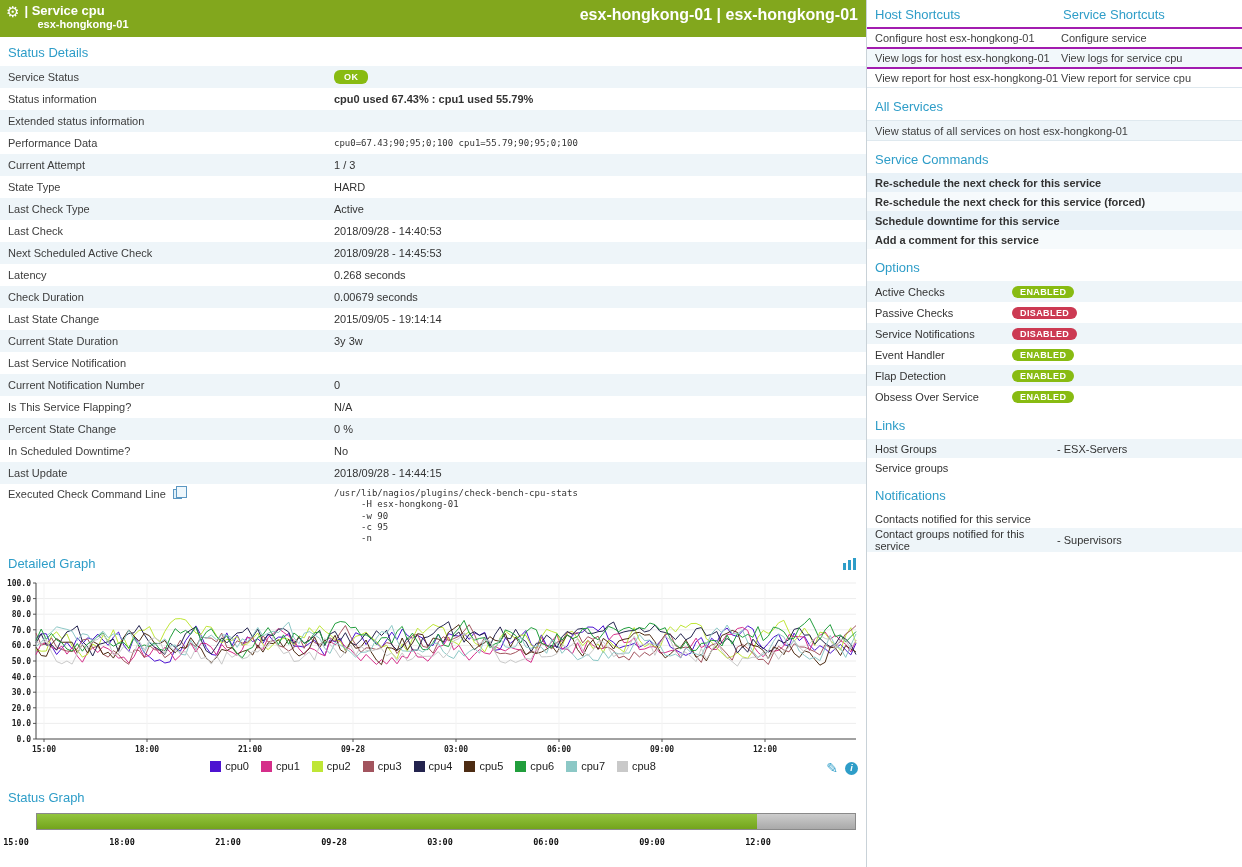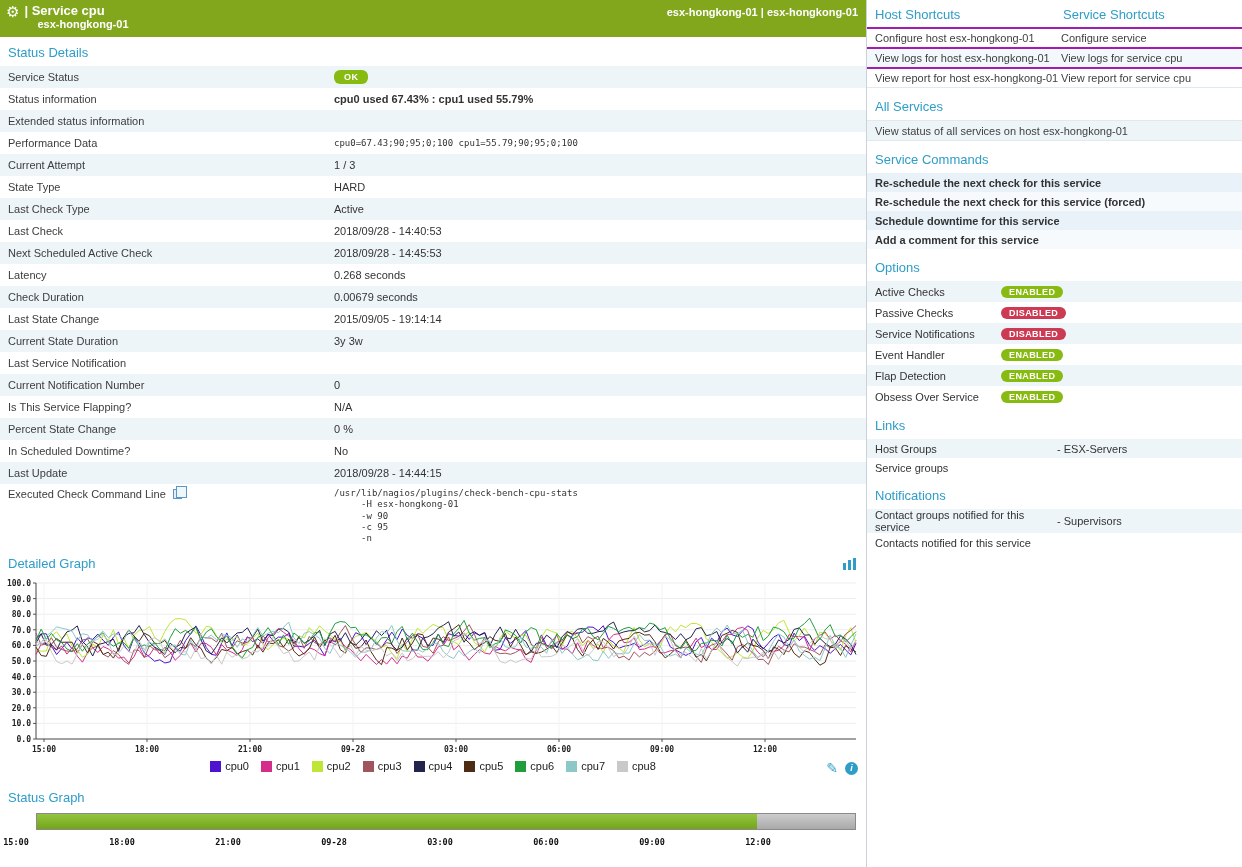--- a/index.html
+++ b/index.html
@@ -8,21 +8,21 @@
 .app{display:flex;width:1242px;height:867px;}
 .left-col{width:866px;flex:0 0 866px;background:#fff;}
 .right-col{flex:1;border-left:1px solid #c9d2d8;background:#fff;}
 
 
 .topbar{height:37px;background:#82a71d;color:#fff;display:flex;justify-content:space-between;padding:3px 8px 0 6px;}
 .topbar-left{display:flex;align-items:flex-start;}
 .gear{font-size:15px;line-height:17px;margin-right:5px;cursor:pointer;}
 .tb-title{font-weight:bold;font-size:13px;line-height:15px;}
 .tb-sub{font-weight:bold;font-size:11px;margin-left:13px;line-height:13px;}
-.tb-right{font-weight:bold;font-size:11px;padding-top:3px;cursor:pointer;}
+.tb-right{font-weight:bold;font-size:16px;padding-top:3px;cursor:pointer;}
 
 .sec-title{color:#2e9dc8;font-size:13px;}
 .left-col > .sec-title{padding:8px 8px 6px 8px;}
 
 
 .sd-row{display:flex;min-height:22px;align-items:center;}
 .sd-row.alt{background:#eef5f9;}
 .sd-row.top{align-items:flex-start;}
 .sd-row.top .sd-label{padding-top:4px;}
 .sd-label{flex:0 0 332px;padding-left:8px;color:#3c3c3c;}
@@ -69,21 +69,21 @@
 .sc-rows{border-bottom:1px solid #dfe9ef;}
 .sc-row{display:grid;grid-template-columns:186px 1fr;border-top:2px solid #a21caf;min-height:20px;align-items:center;padding-left:8px;}
 .as-row{border-top:1px solid #dfe9ef;min-height:20px;display:flex;align-items:center;padding-left:8px;cursor:pointer;}
 .alt2{background:#f2f8fb;}
 .link{cursor:pointer;color:#3f3f3f;}
 .cmd-row{font-weight:bold;color:#333;padding:0 8px;min-height:19px;display:flex;align-items:center;cursor:pointer;}
 .cmd-row.alt3{background:#e9f2f8;}
 .cmd-row.alt4{background:#f6fafc;}
 .opt-row{display:flex;align-items:center;min-height:21px;padding:0 8px;}
 .opt-row .opt-label{flex:0 0 126px;}
-.opt-row .badge{padding:1px 8px;}
+.opt-row .badge{padding:1px 8px;margin-left:11px;}
 .lnk-row{display:flex;align-items:center;min-height:19px;padding:0 8px;}
 .lnk-row .lnk-label{flex:0 0 182px;}
 .lnk-value{flex:1;}
 .altA{background:#eef5f9;}
 </style>
 </head>
 <body>
 
 <div class="app">
 
@@ -387,24 +387,24 @@
           <span class="lnk-value">- ESX-Servers</span>
         </div>
         <div class="lnk-row">
           <span class="lnk-label">Service groups</span>
           <span class="lnk-value"></span>
         </div>
       </div>
 
     <div class="sec-title rp-title">Notifications</div>
     <div id="notif-rows">
+        <div class="lnk-row">
+          <span class="lnk-label">Contacts notified for this service</span>
+          <span class="lnk-value"></span>
+        </div>
         <div class="lnk-row altA">
           <span class="lnk-label">Contact groups notified for this service</span>
           <span class="lnk-value">- Supervisors</span>
         </div>
-        <div class="lnk-row">
-          <span class="lnk-label">Contacts notified for this service</span>
-          <span class="lnk-value"></span>
-        </div>
       </div>
   </div>
 
 </div>
 
 </body></html>

